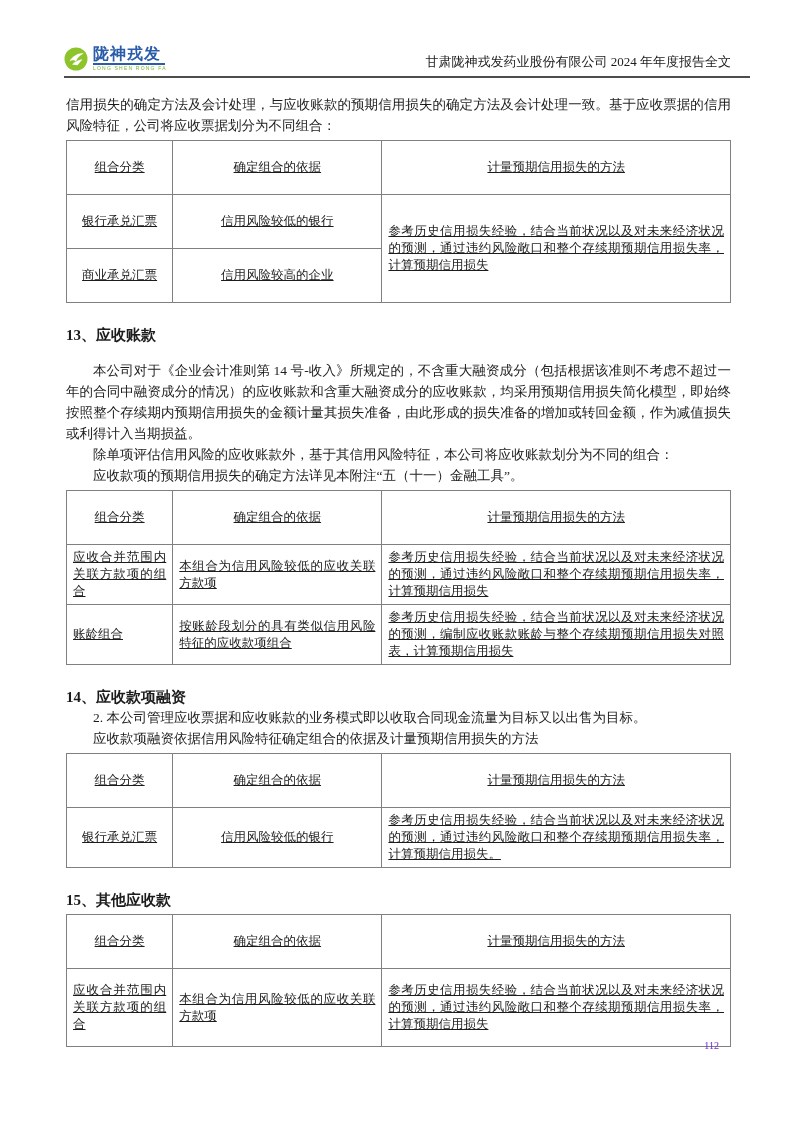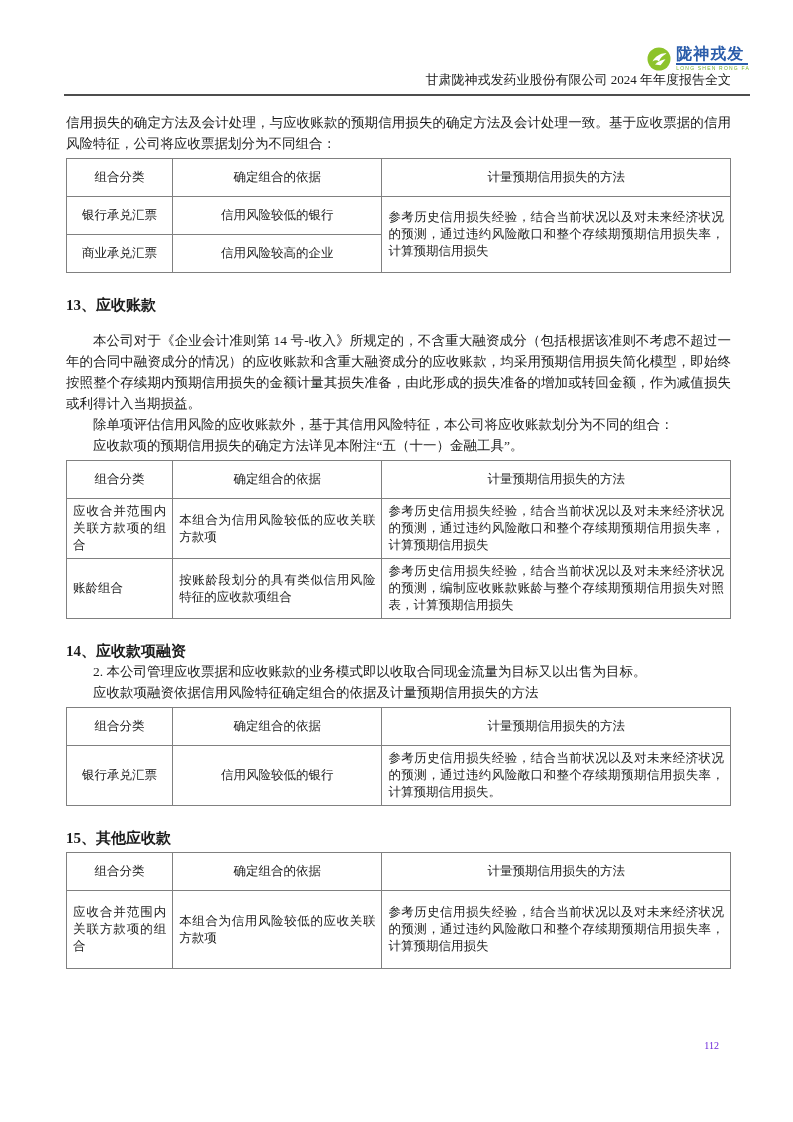--- a/index.html
+++ b/index.html
@@ -12,21 +12,20 @@
     font-family:"Liberation Serif","DejaVu Serif",serif;
     color:#1c1c1c;
     overflow:hidden;
   }
   
   .page-header {
     display:flex; justify-content:space-between; align-items:flex-end;
     margin:0 43px 0 64px;
     padding:46px 0 5px 0;
     border-bottom:2px solid #4d4d4d;
-    flex-direction:column;
   }
   .logo { display:flex; align-items:center; gap:5px; }
   .logo-mark svg { display:block; }
   .logo-text { display:flex; flex-direction:column; line-height:1; }
   .brand-cn {
     color:#2a5caa; font-weight:bold; font-size:16px; letter-spacing:1px;
     font-family:"Liberation Sans","DejaVu Sans",sans-serif;
   }
   .brand-bar { height:2px; background:#2a5caa; margin:1px 0 1px 0; width:72px; }
   .brand-en {
@@ -44,22 +43,23 @@
   h2.sec-title { font-size:15px; font-weight:bold; margin-top:23px; }
   .after-title { margin-top:15px; }
   
   table.data-table {
     width:100%; border-collapse:collapse; margin-top:4px;
     table-layout:fixed;
   }
   table.data-table th, table.data-table td {
     border:1px solid #808080;
     font-size:12.5px; line-height:17px;
-    padding:10px 6px;
+    padding:18px 6px;
     vertical-align:middle;
+    text-decoration:underline;
   }
   table.data-table { border:1.5px solid #808080; }
   table.data-table th { font-weight:normal; text-align:center; height:28px; }
   col.c1 { width:16%; } col.c2 { width:31.5%; } col.c3 { width:52.5%; }
   td.center { text-align:center; }
   td.just { text-align:justify; }
   td.method { text-align:justify; }
   tr.row-pad td { padding-top:4px; padding-bottom:4px; }
   tr.row-tall td { padding-top:13px; padding-bottom:13px; }
   tr.row-mid td { height:38px; }

